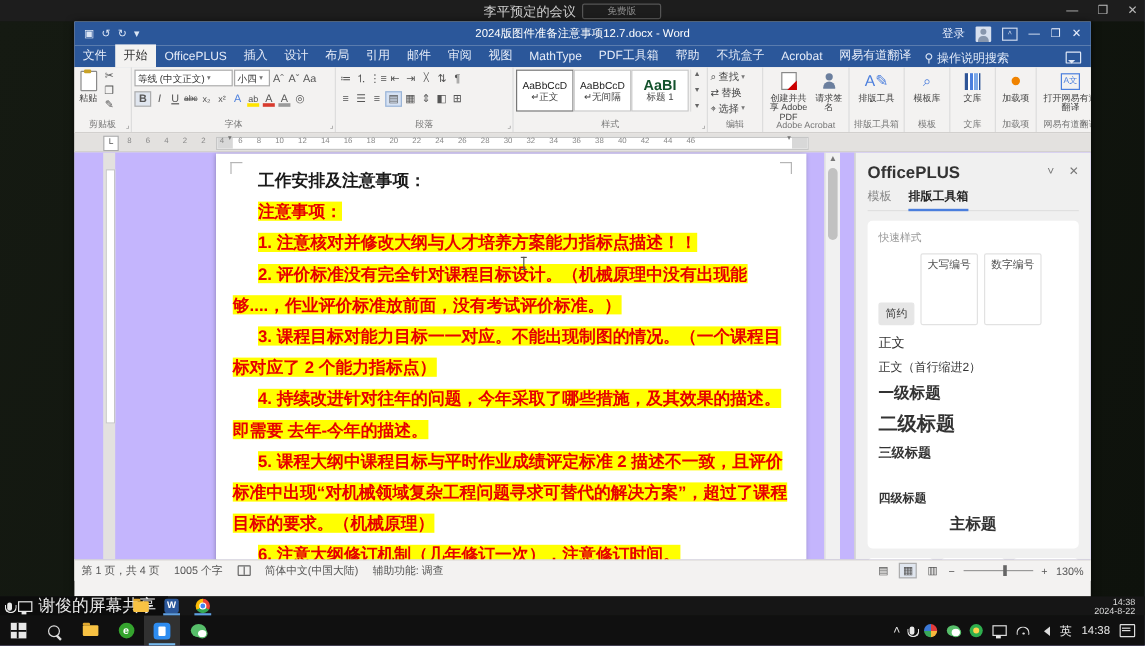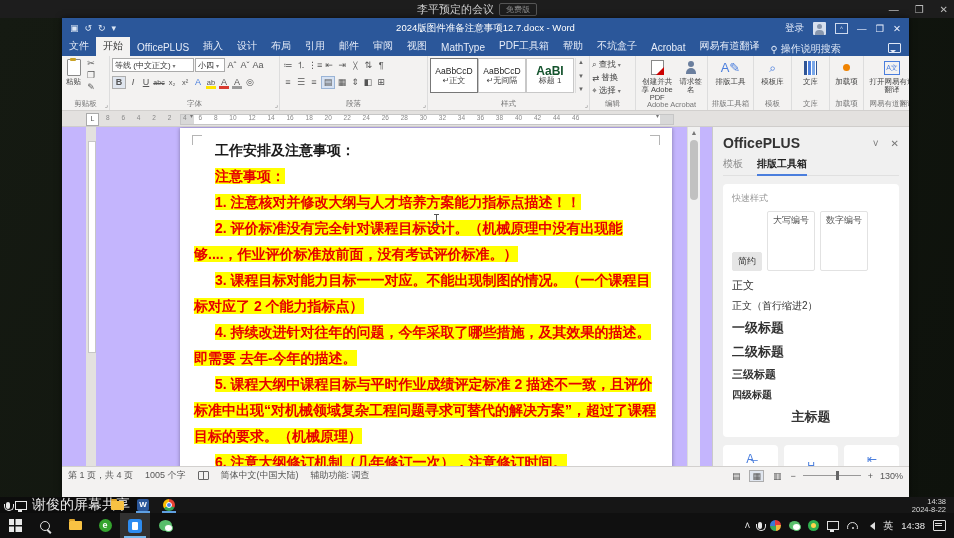--- a/index.html
+++ b/index.html
@@ -1,21 +1,21 @@
 <!DOCTYPE html>
 <html><head>
 <meta charset="utf-8">
 <style>
   html,body{margin:0;padding:0;}
   body{width:954px;height:538px;position:relative;overflow:hidden;background:#11150f;
        font-family:"Liberation Sans","DejaVu Sans",sans-serif;-webkit-font-smoothing:antialiased;}
   
   .meetbar{position:absolute;left:0;top:0;width:954px;height:18px;background:#1d1d1d;color:#cfcfcf;
            display:flex;align-items:center;justify-content:center;font-size:11px;}
-  .meetbar .badge{color:#8a8a8a;font-size:8px;border:1px solid #555;border-radius:2px;padding:0 6px;margin-left:5px;}
+  .meetbar .badge{color:#8a8a8a;font-size:8px;border:1px solid #555;border-radius:2px;padding:0 20px;margin-left:5px;}
   .mt-ctrl{position:absolute;right:6px;top:0;height:18px;display:flex;align-items:center;gap:16px;color:#bbb;font-size:10px;}
   
   .screen{position:absolute;left:0;top:18px;width:954px;height:495px;background:linear-gradient(120deg,#151a12,#0e120c);}
   
   .word{position:absolute;left:62px;top:0;width:847px;height:479px;background:#f3f2f1;box-shadow:0 0 6px rgba(0,0,0,.6);}
   .wtitle{height:20px;background:#2b579a;color:#fff;display:flex;align-items:center;font-size:9px;position:relative;}
   .qa{display:flex;gap:6px;margin-left:8px;color:#dce6f5;font-size:9px;}
   .wtitle .tcenter{position:absolute;left:0;right:0;text-align:center;font-size:9.5px;color:#fff;pointer-events:none;}
   .wtitle .tright{margin-left:auto;display:flex;align-items:center;gap:9px;padding-right:8px;color:#e8eefc;font-size:9.5px;}
   .avatar{width:13px;height:13px;background:#d7e0ef;border-radius:1px;position:relative;overflow:hidden;}
@@ -109,21 +109,21 @@
   .ptab.on{color:#222;font-weight:bold;position:relative;}
   .ptab.on::after{content:'';position:absolute;left:0;right:0;bottom:-5px;height:2px;background:#4a7edd;}
   .pcard{background:#fff;border-radius:4px;padding:8px 9px;margin-top:8px;}
   .qlabel{font-size:9px;color:#999;}
   .chips{display:flex;gap:5px;margin-top:6px;}
   .chip{font-size:9px;padding:2px 5px;border-radius:2px;border:1px solid #e2e2e2;background:#fff;color:#555;white-space:nowrap;}
   .chip.on{background:#e6e6e6;border-color:#e6e6e6;color:#333;margin-top:41px;}
   .slist{margin-top:4px;}
   .slist div{padding:3px 0;color:#333;}
   .s0{font-size:11px;} .s1{font-size:10px;} .s2{font-size:13px;font-weight:bold;}
-  .s3{font-size:13px;font-weight:bold;} .s4{font-size:11px;font-weight:bold;} .s5{font-size:10px;font-weight:bold;}
+  .s3{font-size:16px;font-weight:bold;} .s4{font-size:11px;font-weight:bold;} .s5{font-size:10px;font-weight:bold;margin-top:17px;}
   .s6{font-size:13px;font-weight:bold;text-align:center;}
   .tgrid{display:grid;grid-template-columns:repeat(3,1fr);gap:6px;margin-top:8px;}
   .tbtn{background:#fff;border-radius:4px;height:44px;display:flex;flex-direction:column;align-items:center;justify-content:center;gap:4px;}
   .tbtn .tg{color:#4a7edd;font-size:12px;line-height:12px;}
   .tbtn .tl{font-size:9px;color:#555;}
   
   .sbar{height:17px;background:#f3f2f1;border-top:1px solid #d2d0ce;display:flex;align-items:center;
         font-size:9px;color:#555;padding:0 6px;gap:12px;}
   .sbar .book{width:9px;height:7px;border:1px solid #666;border-radius:1px;position:relative;}
   .sbar .book::after{content:'';position:absolute;left:4px;top:0;bottom:0;width:1px;background:#666;}

